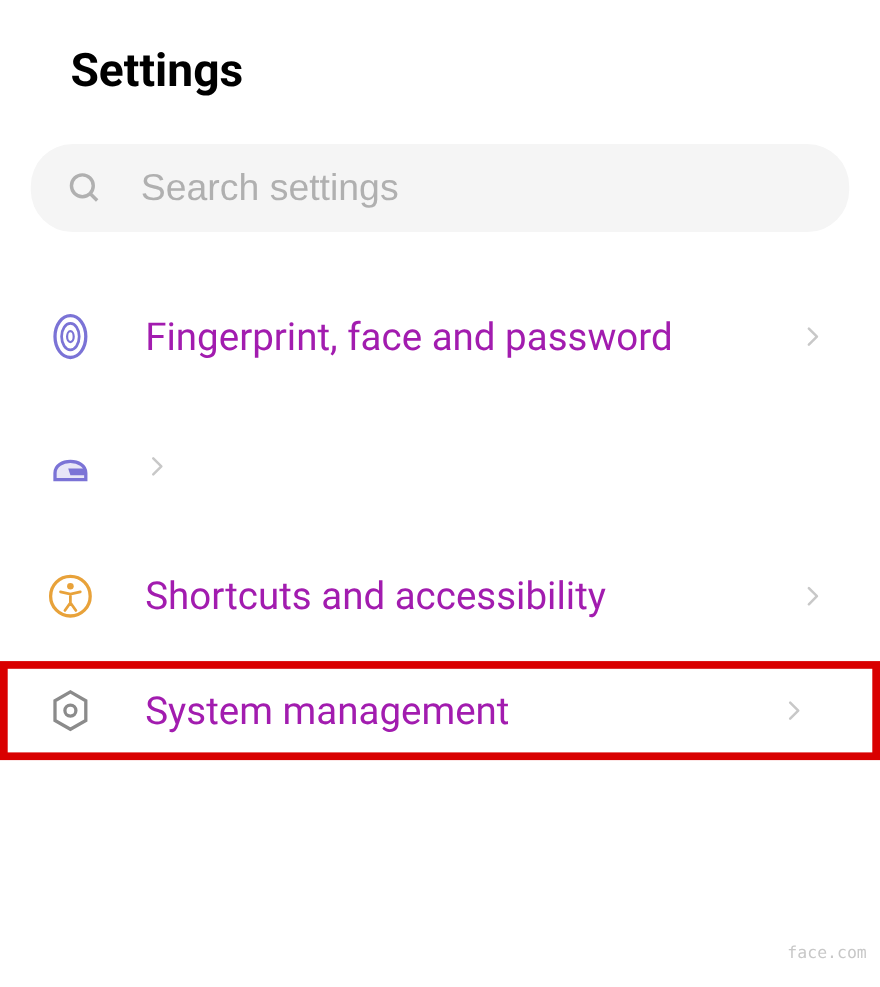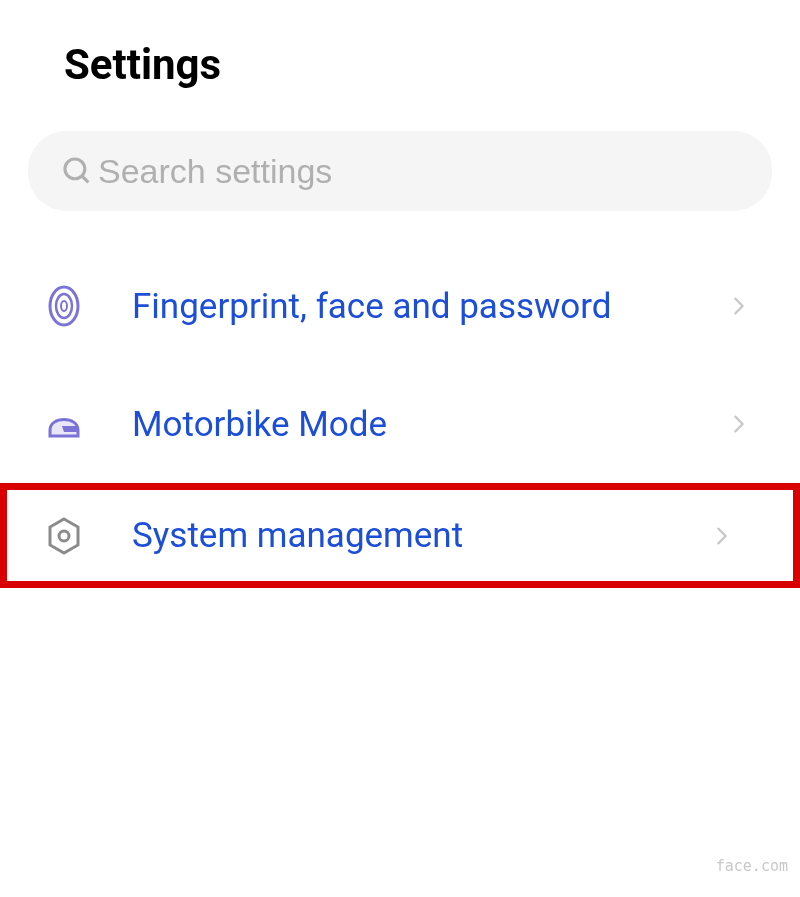--- a/index.html
+++ b/index.html
@@ -21,21 +21,21 @@
       padding: 40px 50px 30px 64px;
     }
     .search-bar {
       margin: 12px 28px 18px 28px;
       background: #f5f5f5;
       border-radius: 38px;
       height: 80px;
       display: flex;
       align-items: center;
       padding: 0 32px;
-      gap: 4px;
+      gap: 34px;
     }
     .search-icon {
       width: 34px;
       height: 34px;
       flex-shrink: 0;
     }
     .search-input {
       border: none;
       background: transparent;
       font-size: 34px;
@@ -53,36 +53,36 @@
       display: flex;
       align-items: center;
       height: 118px;
       padding: 0 50px 0 42px;
       cursor: pointer;
       position: relative;
     }
     .row.highlighted {
       border: 7px solid #d90000;
       padding: 0 60px 0 35px;
-      height: 105px;
+      height: 90px;
       margin-bottom: 1px;
     }
     .row-icon {
       width: 44px;
       height: 44px;
       margin-right: 46px;
       flex-shrink: 0;
       display: flex;
       align-items: center;
       justify-content: center;
     }
     .row-label {
       font-size: 35px;
       font-weight: 400;
-      color: #1d4ed8;
+      color: #a21caf;
       flex: 1;
     }
     .chevron {
       width: 22px;
       height: 22px;
       flex-shrink: 0;
     }
     .watermark {
       position: absolute;
       bottom: 22px;
@@ -126,28 +126,42 @@
   </div>
 
 
   <div class="row">
     <span class="row-icon">
       <svg viewBox="0 0 44 44" fill="none">
         <path d="M8 28 C8 14 36 14 36 28 L36 34 L8 34 Z" stroke="#7b73d6" stroke-width="3" fill="#e8e6f7"></path>
         <path d="M20 24 L36 24 L36 30 L22 30 Z" fill="#7b73d6"></path>
       </svg>
     </span>
-    <span class="row-label">Motorbike Mode</span>
     <span class="chevron">
       <svg viewBox="0 0 24 24" fill="none" stroke="#c8c8c8" stroke-width="2.5" stroke-linecap="round" stroke-linejoin="round">
         <polyline points="8 4 16 12 8 20"></polyline>
       </svg>
     </span>
   </div>
 
+  <div class="row">
+    <span class="row-icon">
+      <svg viewBox="0 0 44 44" fill="none">
+        <circle cx="22" cy="22" r="18" stroke="#e8a23a" stroke-width="3"></circle>
+        <circle cx="22" cy="13" r="3" fill="#e8a23a"></circle>
+        <path d="M13 18 L22 20 L31 18 M22 20 L22 28 M22 28 L17 35 M22 28 L27 35" stroke="#e8a23a" stroke-width="2.5" stroke-linecap="round"></path>
+      </svg>
+    </span>
+    <span class="row-label">Shortcuts and accessibility</span>
+    <span class="chevron">
+      <svg viewBox="0 0 24 24" fill="none" stroke="#c8c8c8" stroke-width="2.5" stroke-linecap="round" stroke-linejoin="round">
+        <polyline points="8 4 16 12 8 20"></polyline>
+      </svg>
+    </span>
+  </div>
 
   <div class="row highlighted">
     <span class="row-icon">
       <svg viewBox="0 0 44 44" fill="none">
         <polygon points="22,5 36,13 36,31 22,39 8,31 8,13" stroke="#8b8b8b" stroke-width="3" fill="none"></polygon>
         <circle cx="22" cy="22" r="5" stroke="#8b8b8b" stroke-width="3"></circle>
       </svg>
     </span>
     <span class="row-label">System management</span>
     <span class="chevron">

